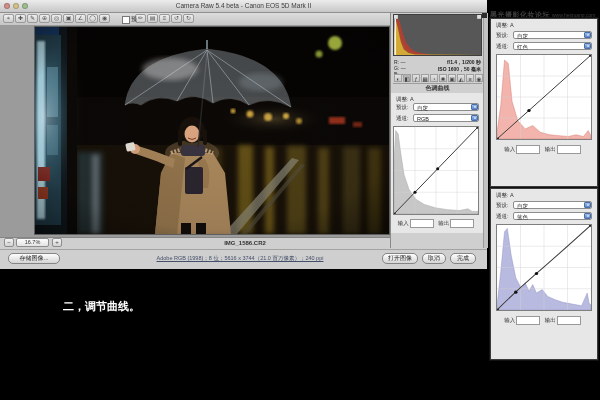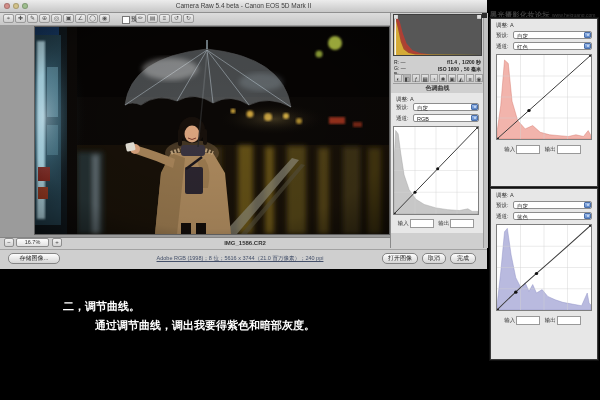--- a/index.html
+++ b/index.html
@@ -404,16 +404,15 @@
       </svg>
     </div>
     <div class="abs iorow" style="top:127px;">
       <span>输入</span><span class="iofield"></span>
       <span>输出</span><span class="iofield"></span>
     </div>
   </div>
 
   <div id="caption" class="abs">
     <div>二，调节曲线。</div>
-    <div class="indent">通过调节曲线，调出我要得紫色和暗部灰度。</div>
   </div>
 
 </div>
 
 </body></html>

